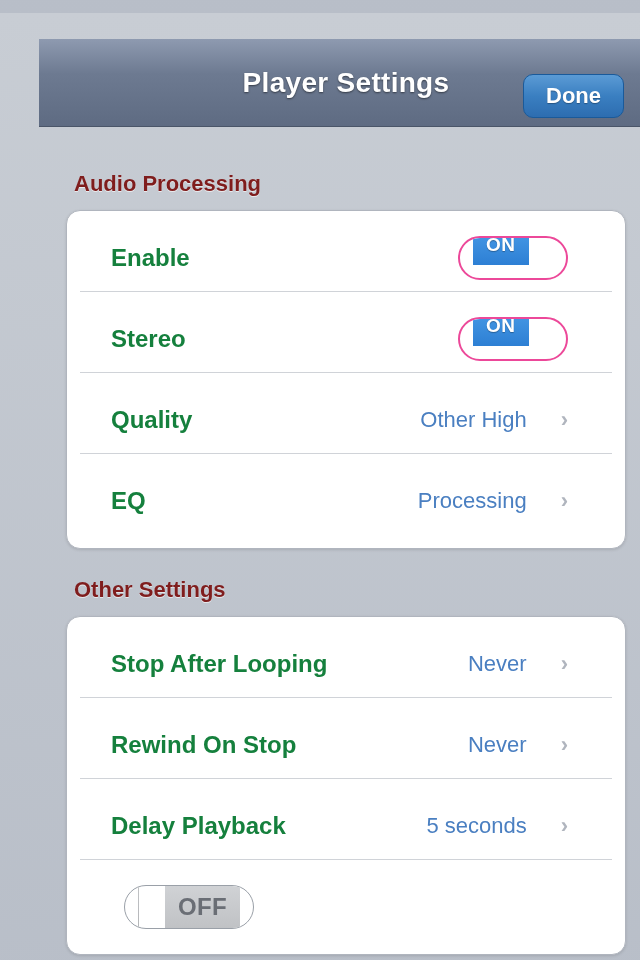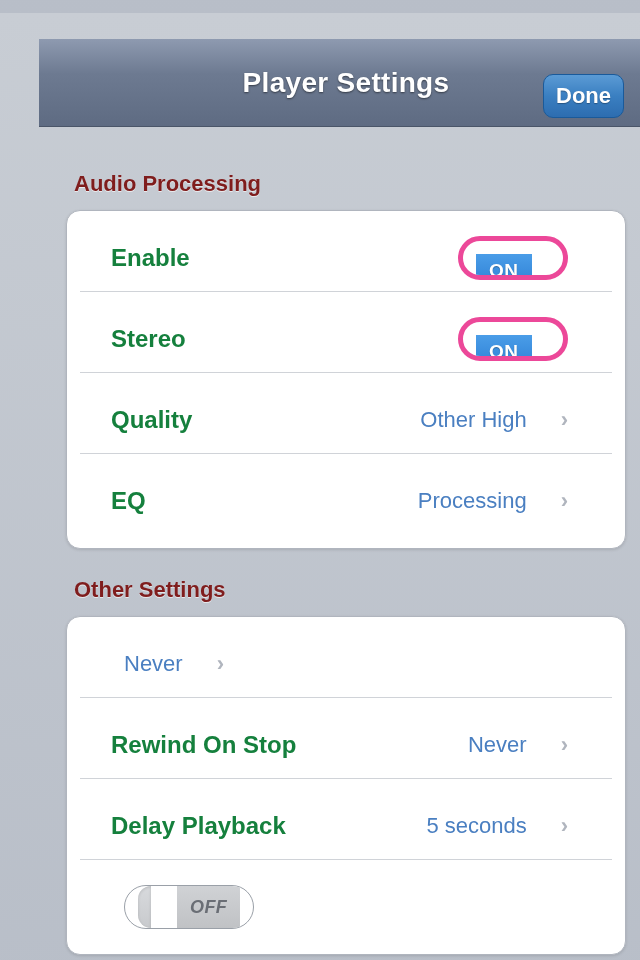--- a/index.html
+++ b/index.html
@@ -40,21 +40,21 @@
       position: absolute;
       right: 16px;
       top: 50%;
       transform: translateY(-50%);
       background: linear-gradient(180deg, #5b9bd5 0%, #3a7fc1 50%, #2d6db0 100%);
       border: 1px solid #1a5a9a;
       border-radius: 10px;
       color: white;
       font-size: 22px;
       font-weight: bold;
-      padding: 8px 12px;
+      padding: 8px 22px;
       text-shadow: 0 1px 1px rgba(0,0,0,0.3);
       cursor: pointer;
       text-align: right;
     }
 
     
     .content {
       padding: 18px 14px;
     }
 
@@ -111,26 +111,26 @@
 
     .chevron {
       font-size: 22px;
       color: #b0b5be;
       font-weight: bold;
     }
 
     
     .toggle {
       display: flex;
-      align-items: flex-start;
+      align-items: flex-end;
       width: 110px;
       height: 44px;
       border-radius: 22px;
       overflow: hidden;
-      border: 5px solid #ec4899;
+      border: 2px solid #ec4899;
       position: relative;
       cursor: pointer;
     }
 
     .toggle-on {
       background: linear-gradient(180deg, #4a9de8 0%, #2d7fd4 100%);
       width: 62px;
       height: 100%;
       display: flex;
       align-items: center;
@@ -178,24 +178,23 @@
       background: linear-gradient(180deg, #d0d2d5 0%, #c0c2c5 100%);
       flex: 1;
       height: 100%;
       display: flex;
       align-items: center;
       justify-content: center;
     }
 
     .toggle-off-text {
       color: #6a6e75;
-      font-size: 18px;
+      font-size: 24px;
       font-weight: bold;
       letter-spacing: 0.3px;
-      font-style: italic;
     }
   </style>
 </head>
 <body>
 
 <div class="header">
   <span class="header-title">Player Settings</span>
   <button class="done-button">Done</button>
 </div>
 
@@ -245,20 +244,21 @@
       </div>
     </div>
 
   </div>
 
   <div class="section-header">Other Settings</div>
 
   <div class="table">
 
     <div class="table-row">
+      <span class="row-label">Stop After Looping</span>
       <div class="row-right">
         <span class="row-value">Never</span>
         <span class="chevron">›</span>
       </div>
     </div>
 
     <div class="table-row">
       <span class="row-label">Rewind On Stop</span>
       <div class="row-right">
         <span class="row-value">Never</span>

